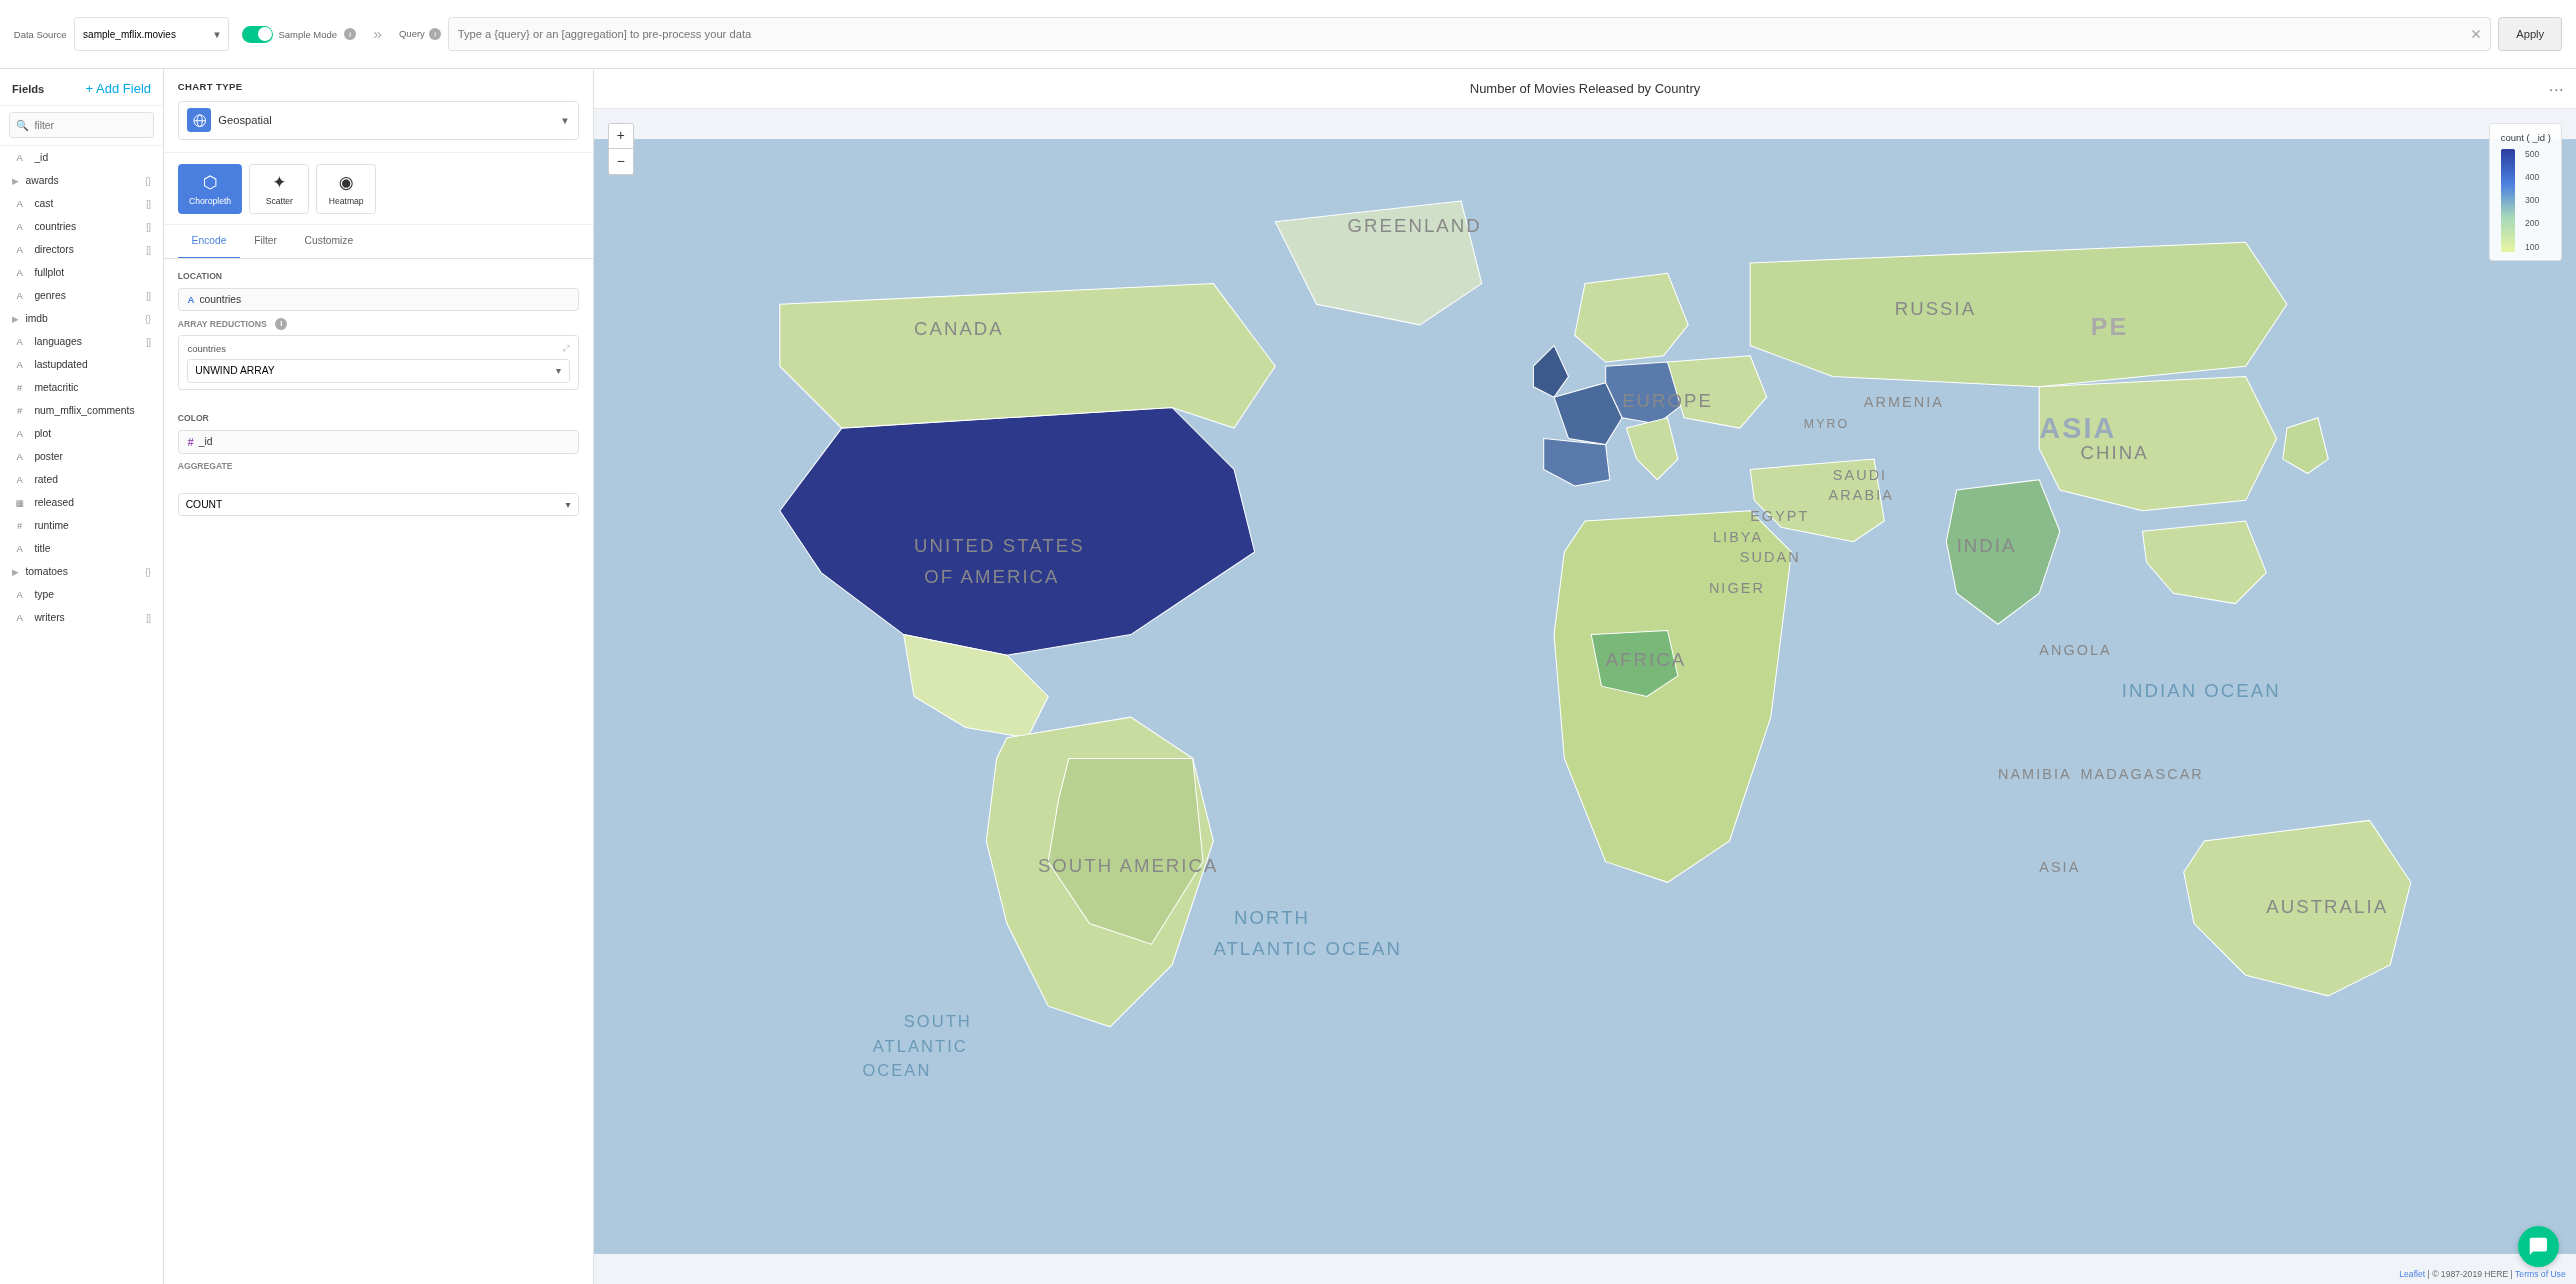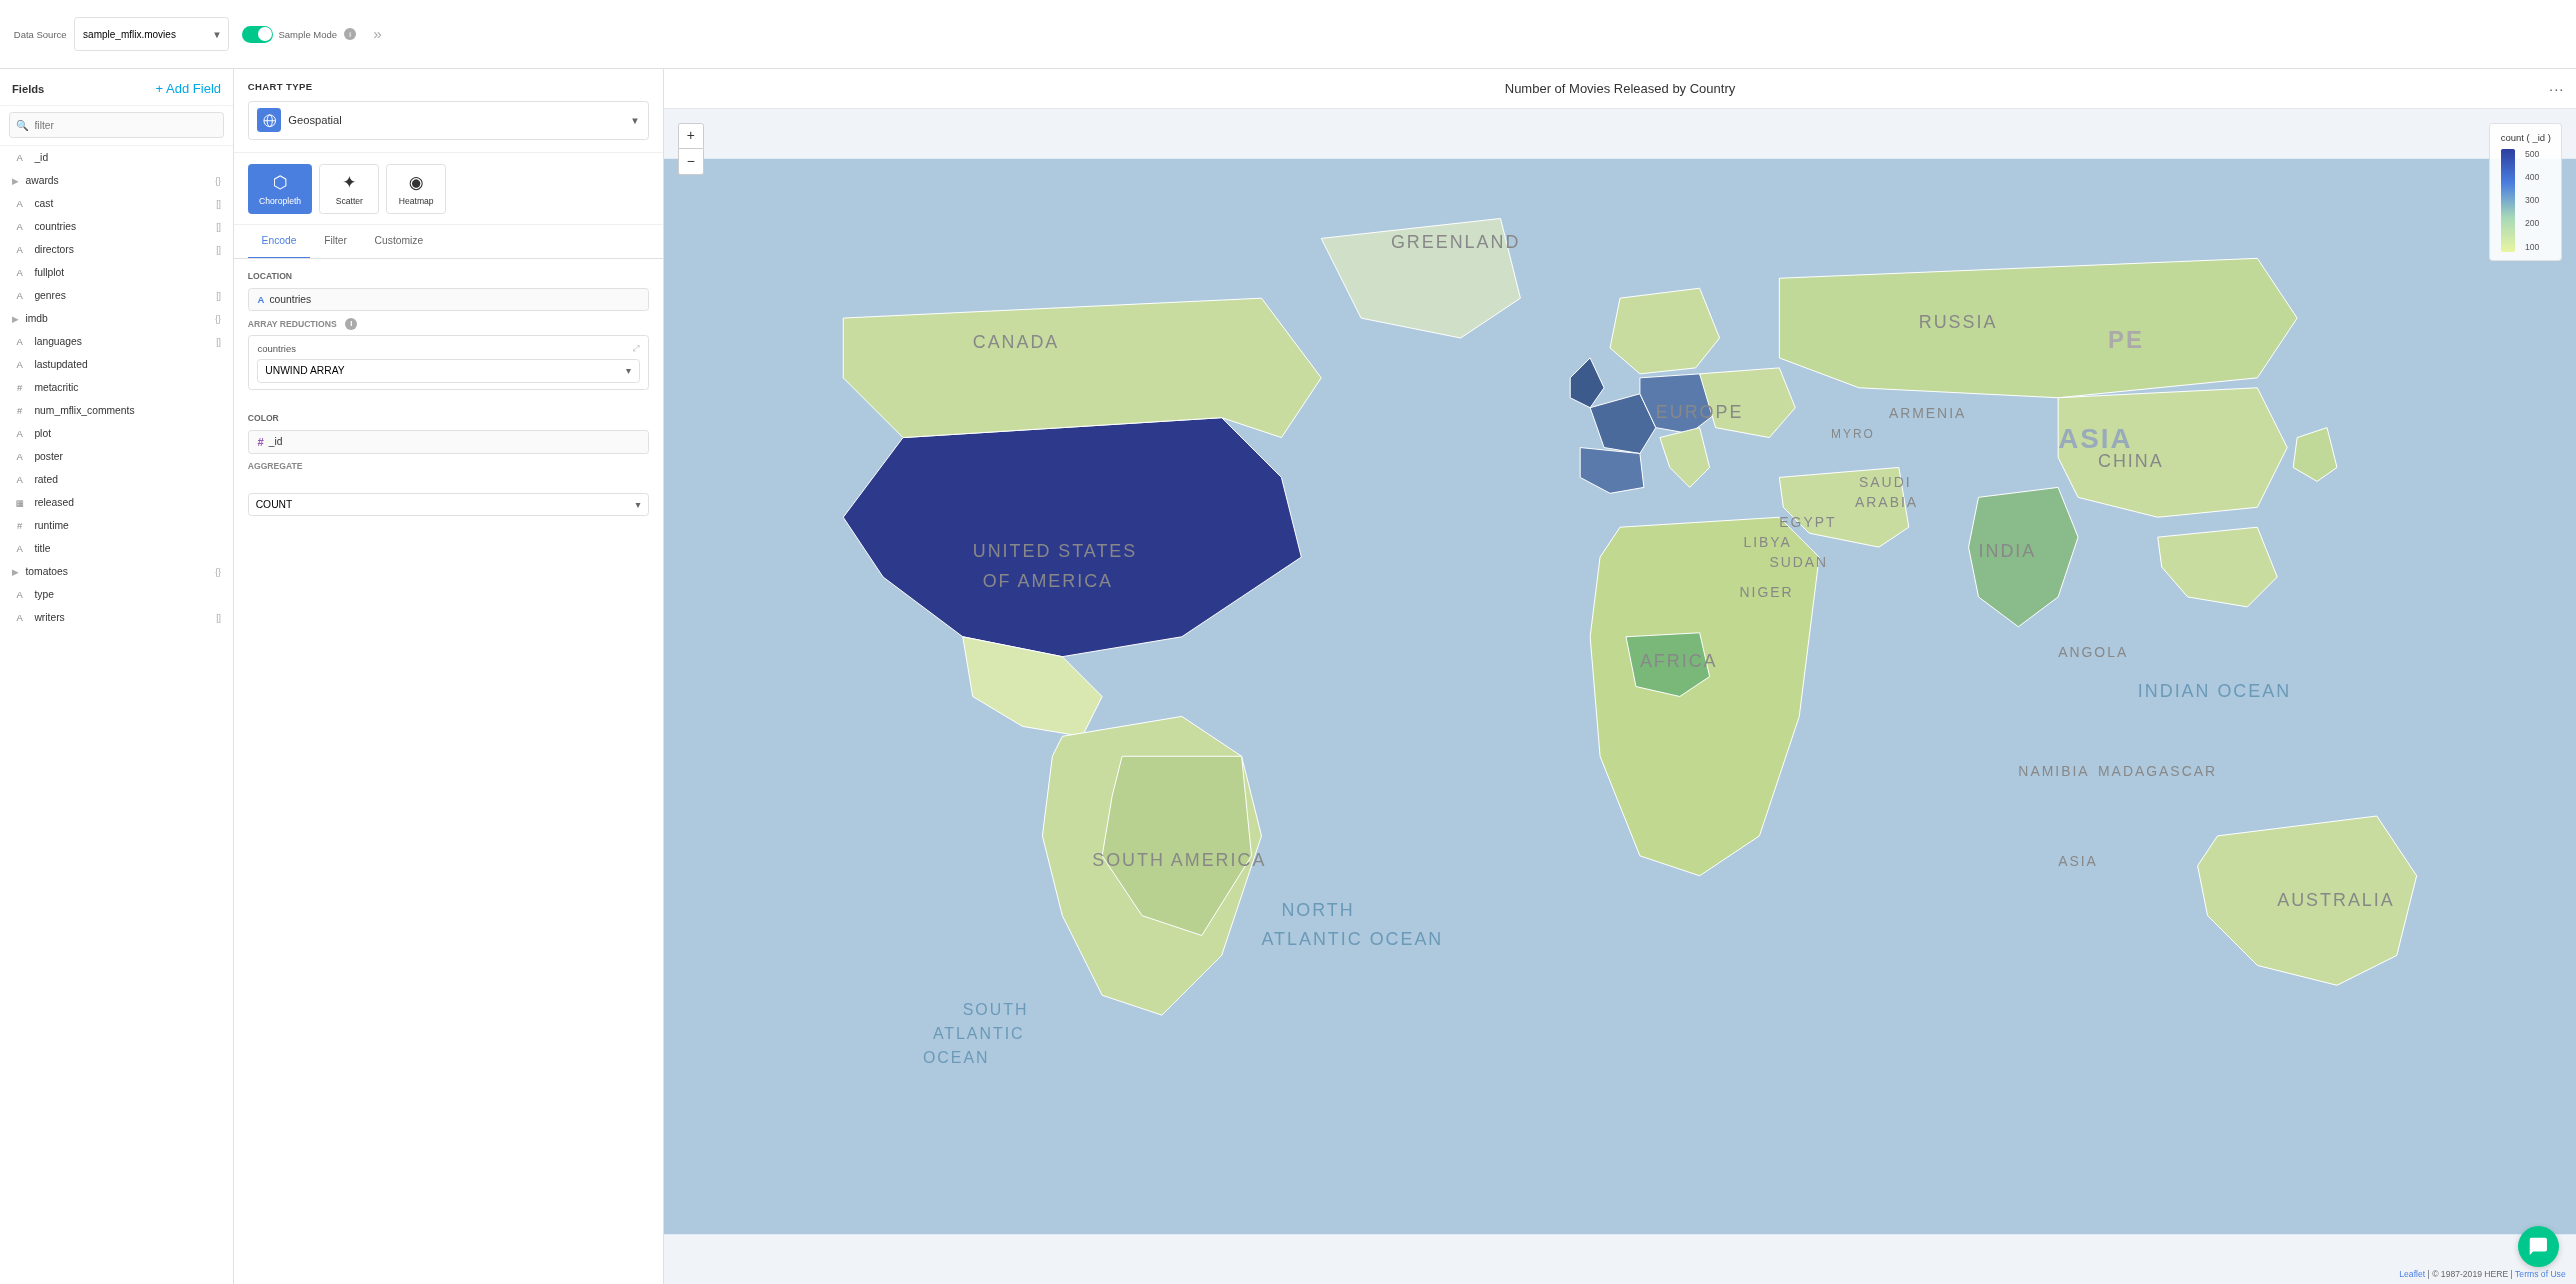--- a/index.html
+++ b/index.html
@@ -51,21 +51,21 @@
     .apply-btn {
       background: #f0f0f0; border: 0.9px solid #d0d0d0; border-radius: 3.4px;
       padding: 6.9px 17px; font-size: 11.2px; cursor: pointer; color: #333; height: 34px;
     }
 
     
     .main { display: flex; height: calc(100vh - 69px); }
 
     
     .fields-panel {
-      width: 234px; background: #fff; border-right: 0.9px solid #e0e0e0;
+      width: 164px; background: #fff; border-right: 0.9px solid #e0e0e0;
       display: flex; flex-direction: column; overflow: hidden;
     }
     .fields-header {
       display: flex; align-items: center; justify-content: space-between;
       padding: 12px 12px 8.6px; border-bottom: 0.9px solid #f0f0f0;
     }
     .fields-title { font-size: 11.2px; font-weight: 600; color: #333; }
     .add-field-btn {
       background: none; border: none; color: #00a8e8; font-size: 13px;
       cursor: pointer; font-weight: 500;
@@ -229,20 +229,31 @@
   </div>
 
   <div class="toggle-wrap">
     <div class="toggle"></div>
     <span class="top-label">Sample Mode</span>
     <span class="info-badge">i</span>
   </div>
 
   <span class="arrow-sep">»</span>
 
+  <div class="query-section">
+    <span class="top-label">
+      <span>Query</span>
+      <span class="info-badge">i</span>
+    </span>
+    <div class="query-input-wrap">
+      <input class="query-input" type="text" placeholder="Type a {query} or an [aggregation] to pre-process your data" style="">
+      <button class="clear-btn">✕</button>
+    </div>
+    <button class="apply-btn">Apply</button>
+  </div>
 </div>
 
 <div class="main">
 
   <div class="fields-panel">
     <div class="fields-header">
       <span class="fields-title">Fields</span>
       <button class="add-field-btn">+ Add Field</button>
     </div>
     <div class="search-wrap">

